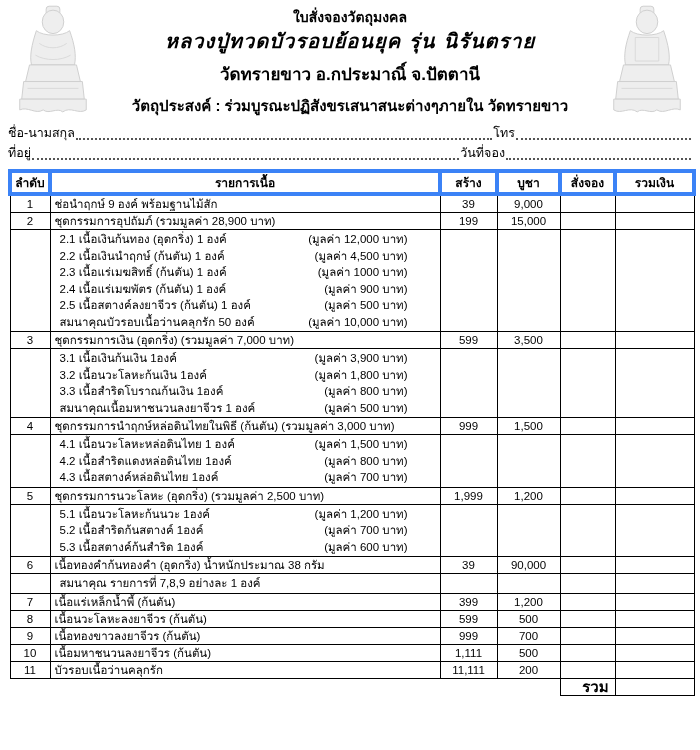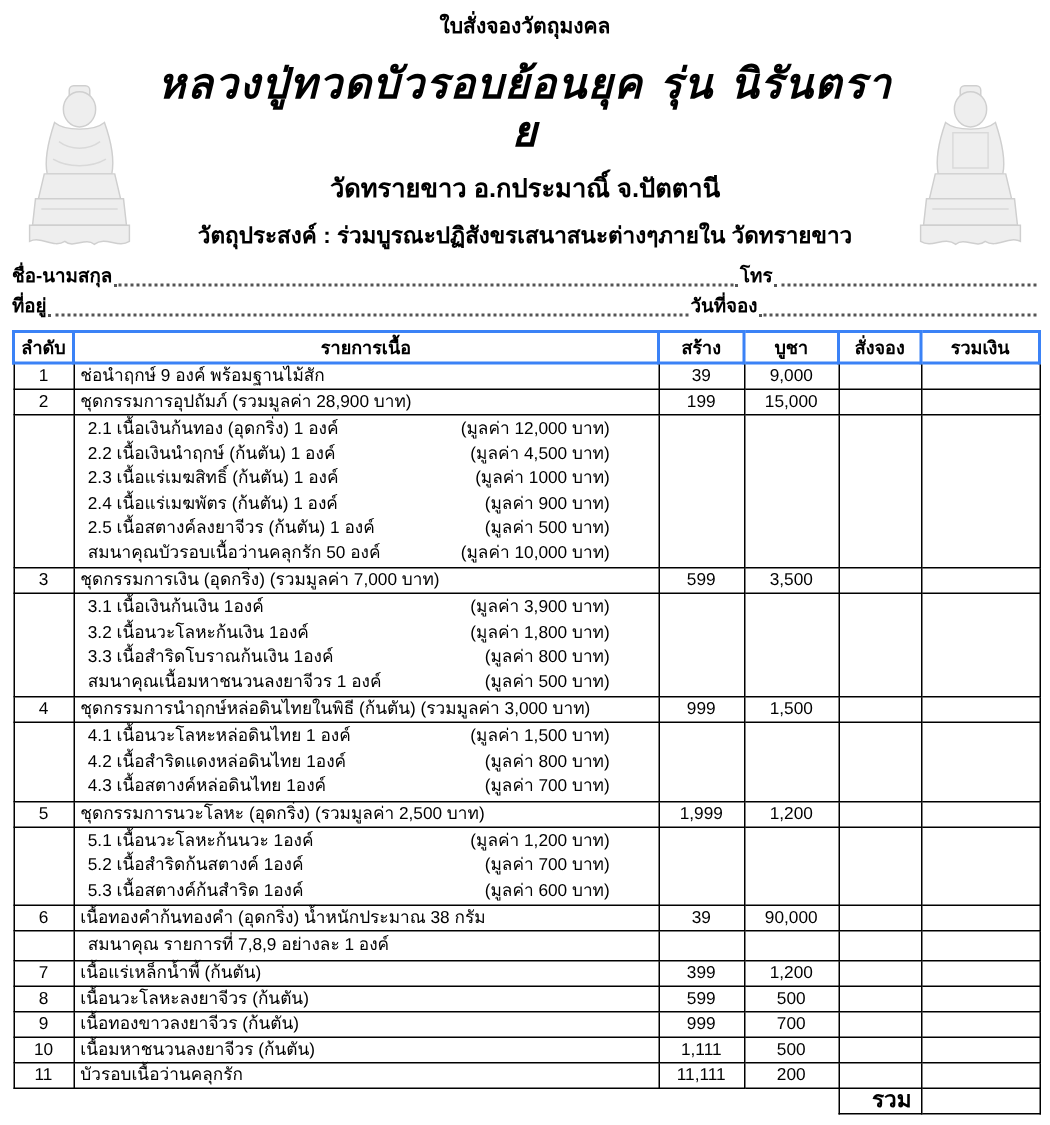--- a/index.html
+++ b/index.html
@@ -8,37 +8,37 @@
     font-family:"Liberation Sans",sans-serif;overflow:hidden;
   }
   .page{padding:4px 8px 0;}
   
   .hdr{display:flex;align-items:flex-end;}
   .amulet{width:90px;height:114px;flex:0 0 auto;}
   .hdr-center{flex:1;text-align:center;padding-top:2px;}
   .form-title{font-size:14px;font-weight:bold;}
   .main-title{
     font-family:"DejaVu Serif",serif;font-style:italic;font-weight:bold;
-    font-size:28px;line-height:1.15;margin-top:12px;letter-spacing:1px;
+    font-size:20px;line-height:1.15;margin-top:2px;letter-spacing:1px;
   }
   .temple-line{font-size:17px;font-weight:bold;margin-top:7px;}
   .purpose-line{font-size:15px;font-weight:bold;margin-top:7px;}
   
-  .fields{margin-top:6px;font-size:12.5px;font-weight:bold;}
+  .fields{margin-top:6px;font-size:12.5px;}
   .field-line{display:flex;align-items:flex-end;height:20px;}
   .field-line .lbl{white-space:nowrap;padding-bottom:1px;}
   .dots{flex:1;border-bottom:2px dotted #555;margin:0 1px 4px;}
   .dots.fix175{flex:0 0 175px;}
   .dots.fix185{flex:0 0 185px;}
   
   table.order{width:684px;border-collapse:collapse;margin-top:5px;table-layout:fixed;}
   col.c1{width:40px;} col.c2{width:390px;} col.c3{width:57px;}
   col.c4{width:63px;} col.c5{width:55px;} col.c6{width:79px;}
   table.order th{
-    border:2px solid #3b82f6;font-size:12px;font-weight:bold;
+    border:4px solid #3b82f6;font-size:12px;font-weight:bold;
     height:19px;padding:0 2px;text-align:center;
   }
   table.order td{
     border:1px solid #000;font-size:11.5px;
     padding:1px 4px;height:14px;line-height:14px;vertical-align:middle;
   }
   td.c-no,td.c-num{text-align:center;}
   td.sub-desc{vertical-align:top;}
   .subline{display:flex;line-height:16.5px;}
   .subline .si{padding-left:5px;white-space:nowrap;}

